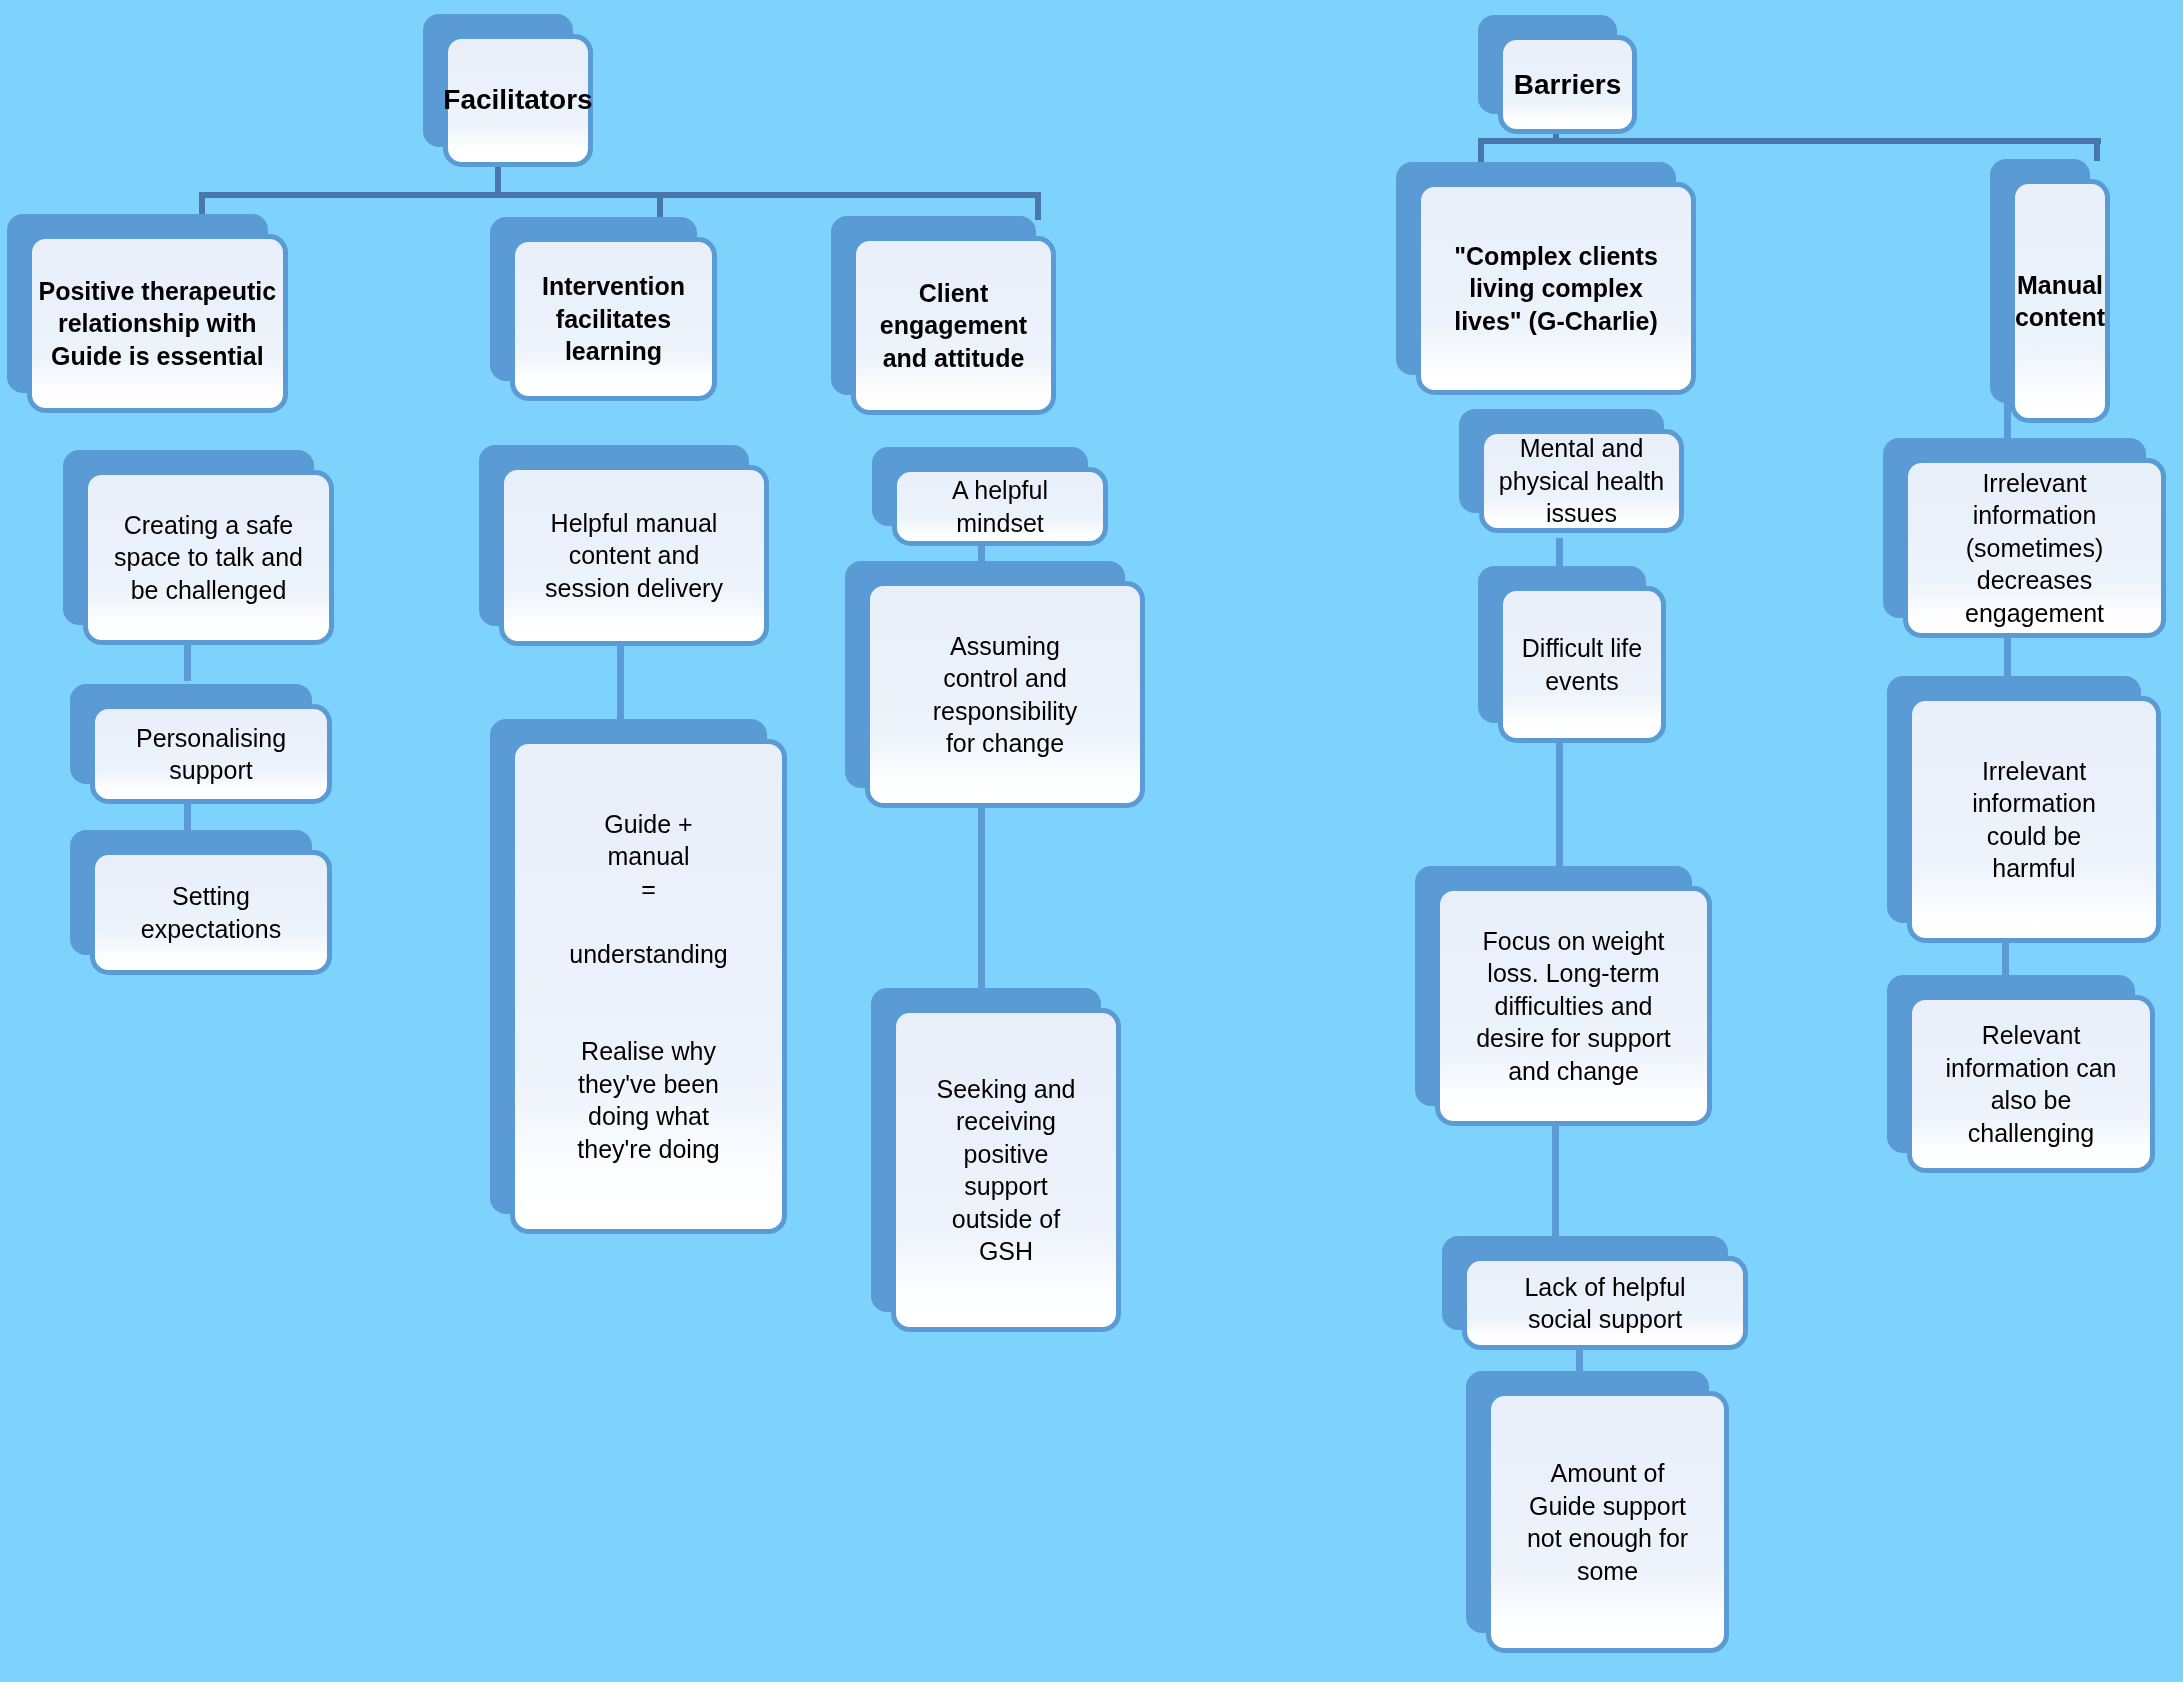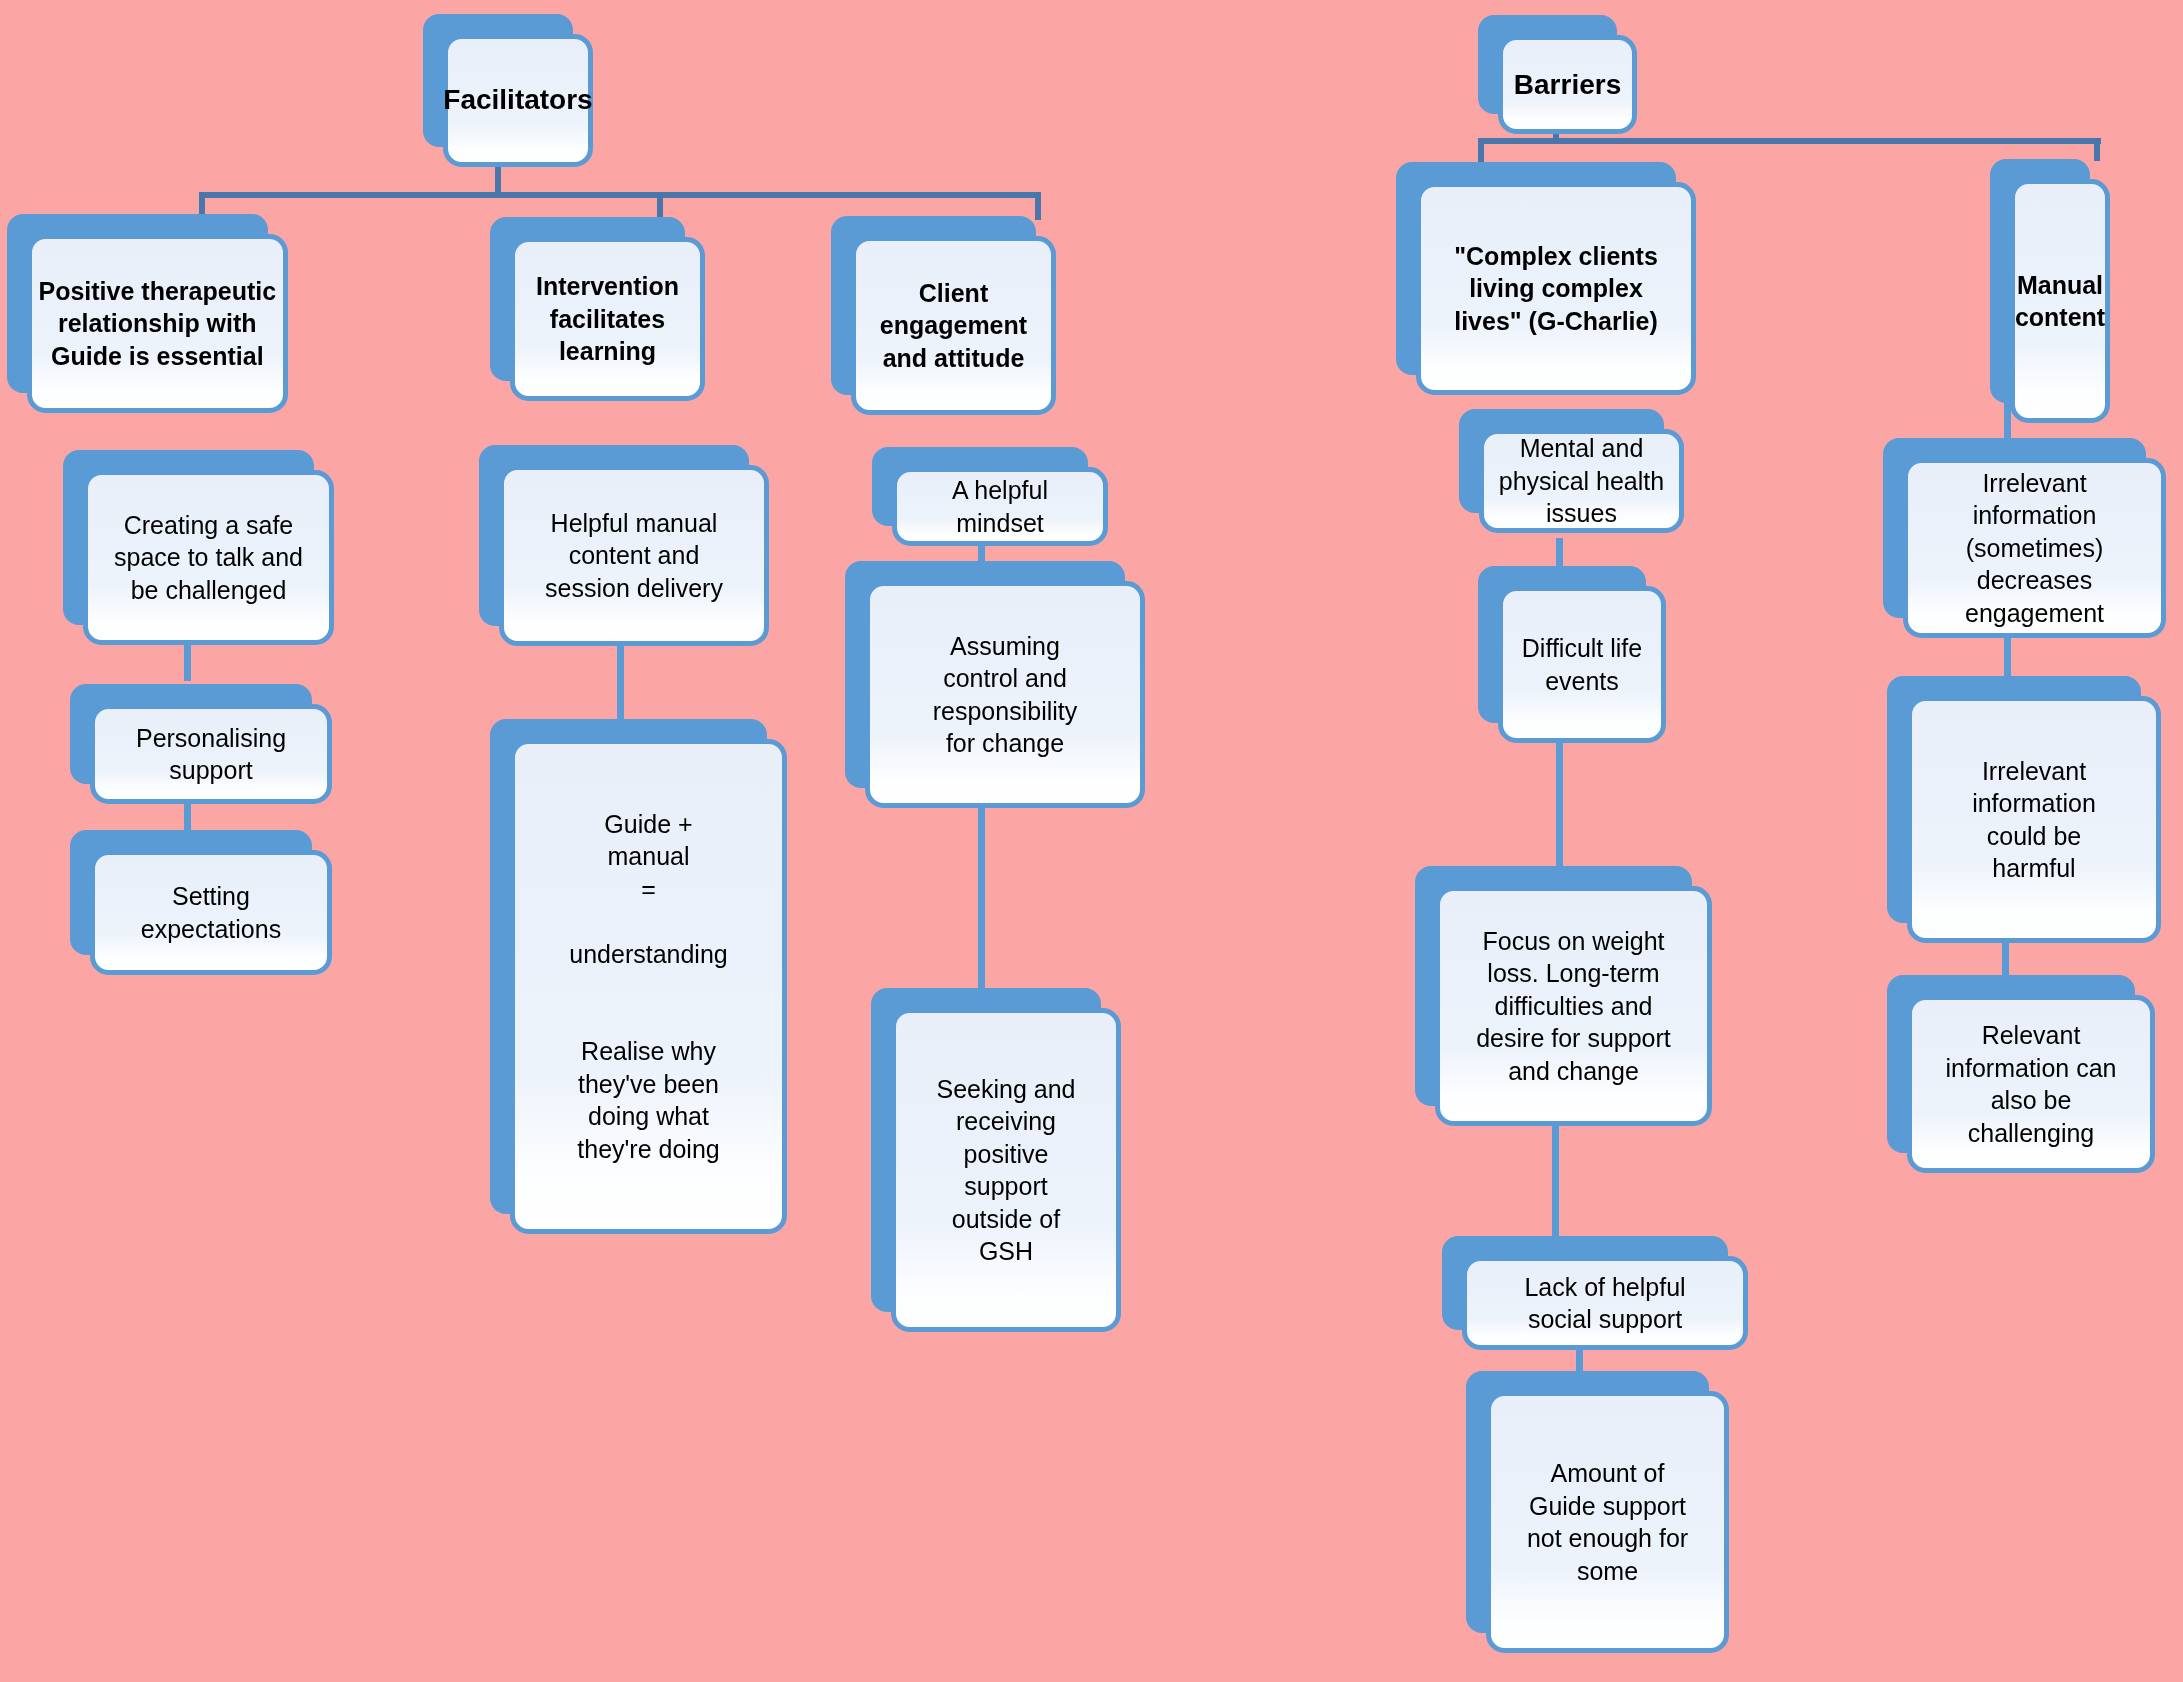--- a/index.html
+++ b/index.html
@@ -1,19 +1,19 @@
 <!DOCTYPE html>
 <html style="font-size:10px"><head>
 <meta charset="utf-8">
 <style>
   html,body{margin:0;padding:0;background:#ffffff;}
   #canvas{
     position:relative;
     width:2183px;height:1683px;
-    background:#fca5a5;
+    background:#7dd3fc;
     font-family:"Liberation Sans","DejaVu Sans",sans-serif;
     color:#000;
   }
   .node{position:absolute;}
   .shadow{
     position:absolute;left:0;top:0;right:20px;bottom:20px;
     background:#5b9bd5;border-radius:16px;
   }
   .card{
     position:absolute;left:20px;top:20px;right:0;bottom:0;
@@ -68,21 +68,21 @@
     </div>
   </div>
 
   <div class="node hdr" style="left:6.8px;top:214px;width:281px;height:199px;">
     <div class="shadow"></div>
     <div class="card">
       <span class="txt">Positive therapeutic relationship with Guide is essential</span>
     </div>
   </div>
 
-  <div class="node hdr" style="left:490px;top:217px;width:215px;height:184px;">
+  <div class="node hdr" style="left:490px;top:217px;width:215px;height:184px;padding-left:12px;">
     <div class="shadow"></div>
     <div class="card">
       <span class="txt" style="max-width:185px;">Intervention facilitates learning</span>
     </div>
   </div>
 
   <div class="node hdr" style="left:831px;top:216px;width:225px;height:199px;">
     <div class="shadow"></div>
     <div class="card">
       <span class="txt" style="max-width:160px;">Client engagement and attitude</span>

